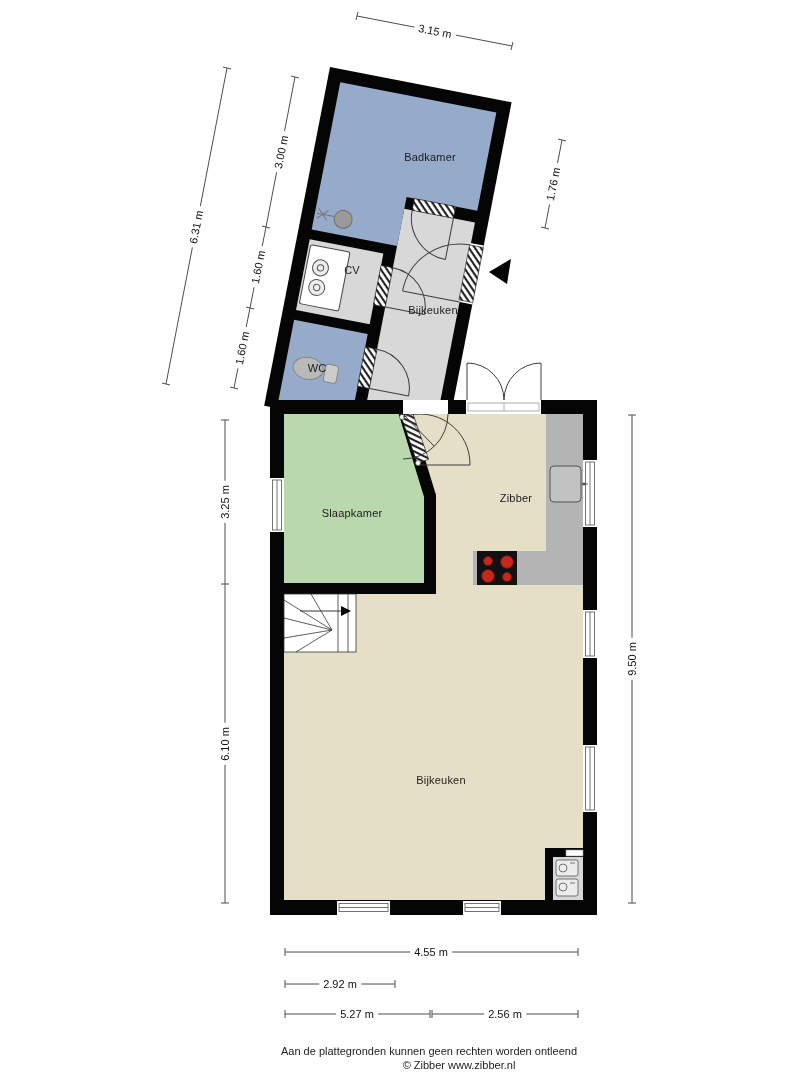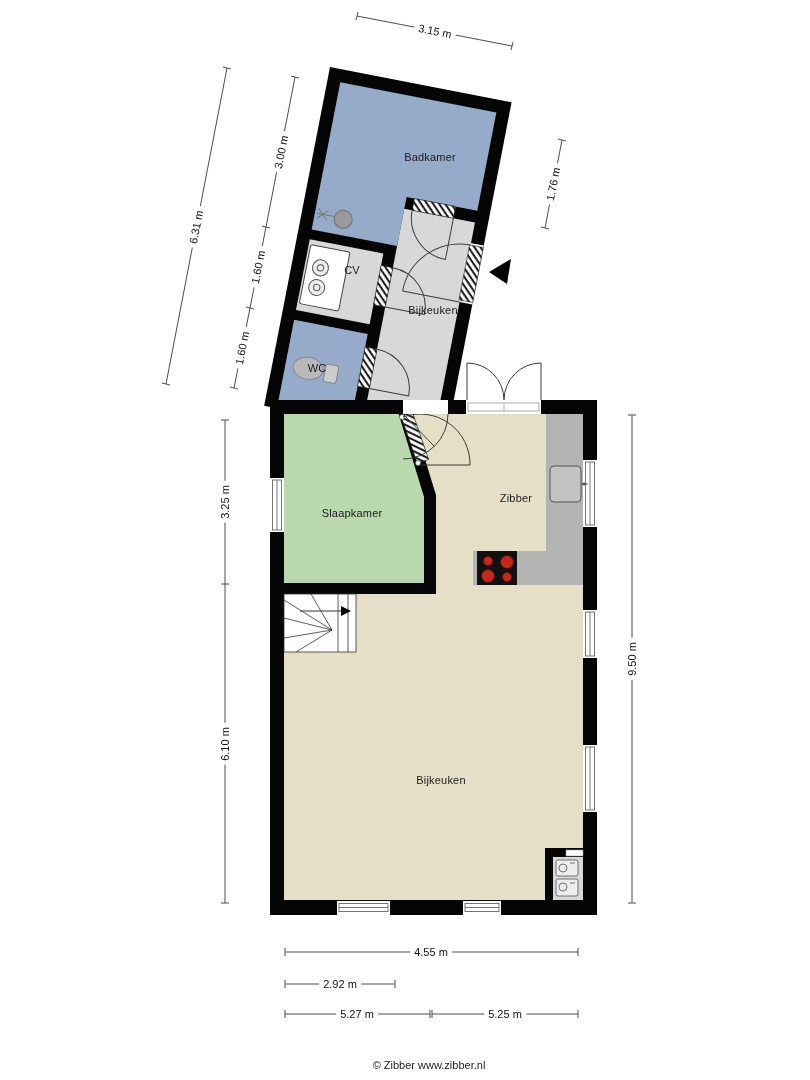--- a/index.html
+++ b/index.html
@@ -262,16 +262,17 @@
   <div class="dim rm79" style="left:281px;top:152px;">3.00 m</div>
   <div class="dim rm79" style="left:258px;top:267px;">1.60 m</div>
   <div class="dim rm79" style="left:242px;top:348px;">1.60 m</div>
   <div class="dim rm79" style="left:553px;top:184px;">1.76 m</div>
   <div class="dim rm90" style="left:225px;top:502px;">3.25 m</div>
   <div class="dim rm90" style="left:225px;top:744px;">6.10 m</div>
   <div class="dim rm90" style="left:632px;top:659px;">9.50 m</div>
   <div class="dim" style="left:431px;top:952px;">4.55 m</div>
   <div class="dim" style="left:340px;top:984px;">2.92 m</div>
   <div class="dim" style="left:357px;top:1014px;">5.27 m</div>
-  <div class="dim" style="left:505px;top:1014px;">5.25 m</div>
-
-  <div class="footer" style="top:1059px;">© Zibber www.zibber.nl</div>
+  <div class="dim" style="left:505px;top:1014px;">2.56 m</div>
+
+  <div class="footer" style="top:1045px;">Aan de plattegronden kunnen geen rechten worden ontleend</div>
+  <div class="footer" style="top:1059px;margin-left:30px;">© Zibber www.zibber.nl</div>
 </div>
 
 </body></html>

